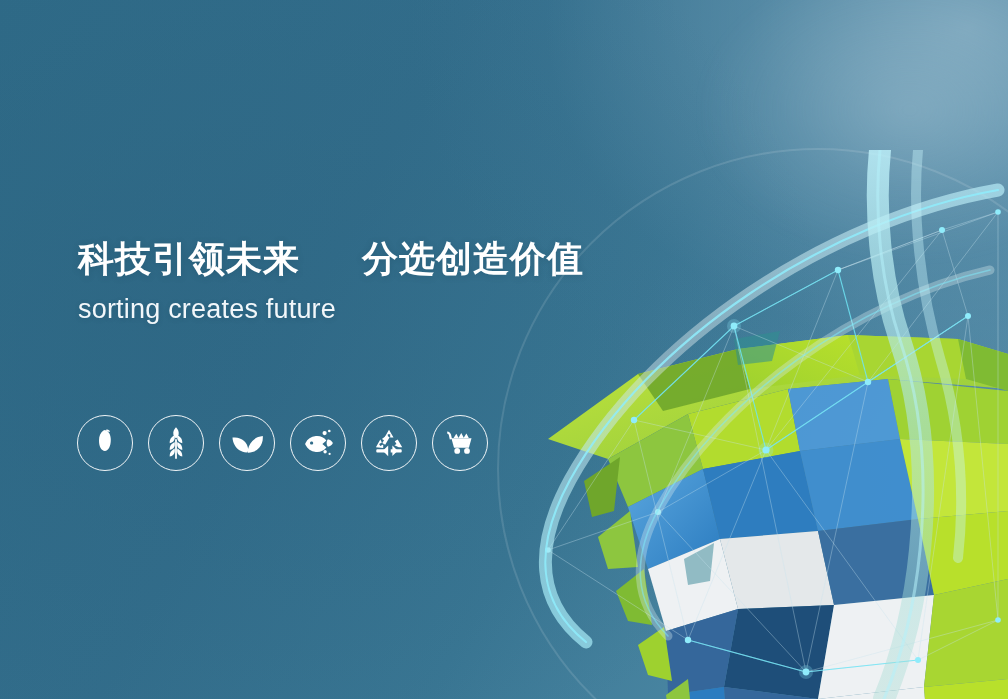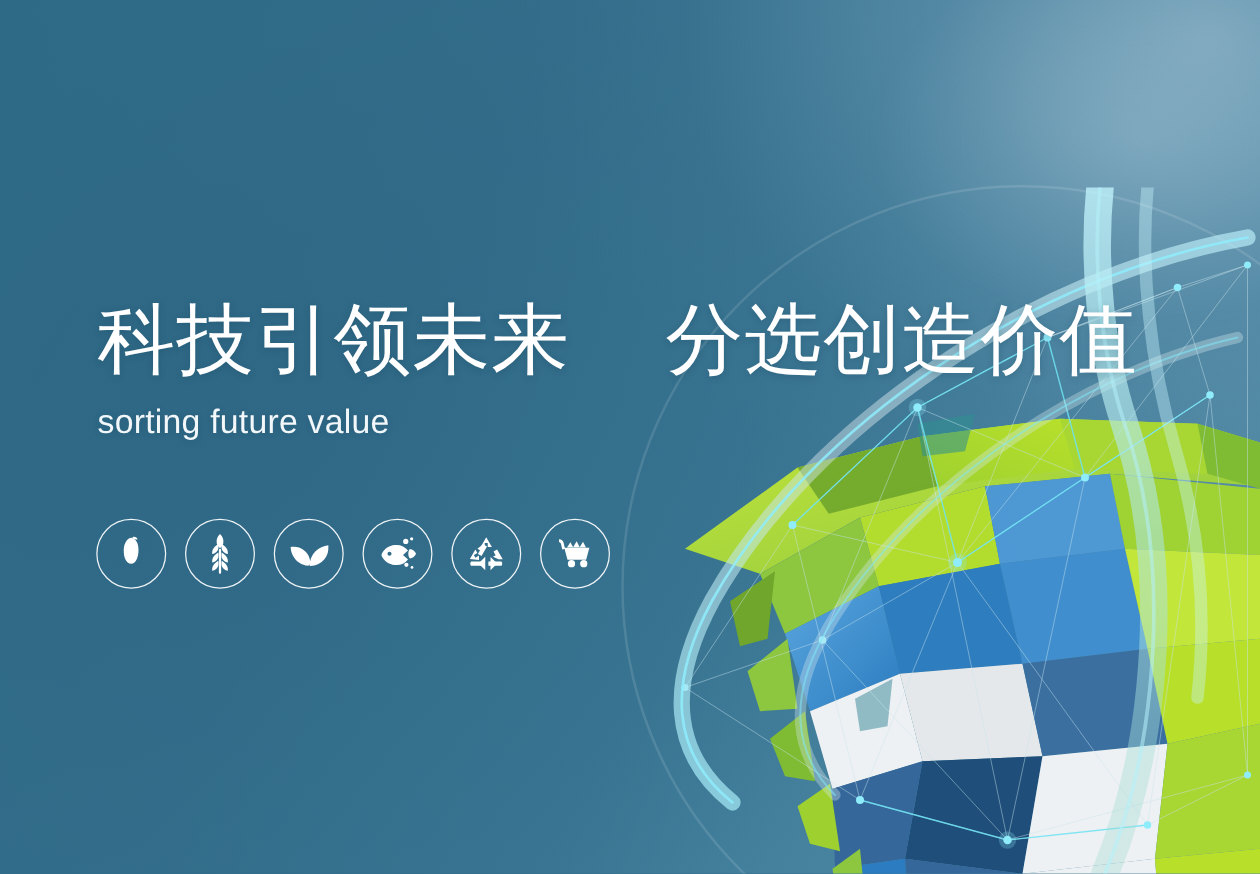--- a/index.html
+++ b/index.html
@@ -32,23 +32,23 @@
   }
   
   #globe-art { position:absolute; right:0; bottom:0; width:520px; height:560px; }
   #globe-art svg { display:block; }
   #mesh-art { position:absolute; right:0; top:120px; width:470px; height:580px; }
   #ribbon-art { position:absolute; right:0; top:150px; width:480px; height:549px; }
   
   .copy { position:absolute; left:78px; top:240px; width:700px; }
   .headline {
     color:#ffffff;
-    font-size:62px;
+    font-size:36px;
     line-height:1.08;
-    font-weight:400;
+    font-weight:700;
     letter-spacing:1px;
     white-space:nowrap;
     text-shadow:0 1px 6px rgba(18,58,80,0.25);
   }
   .headline .phrase-gap { display:inline-block; width:40px; }
   .subtitle {
     margin-top:14px;
     color:#f2f7fa;
     font-size:27px;
     line-height:1.24;
@@ -223,21 +223,21 @@
     </svg>
   </div>
 
   <div class="copy">
     <div class="headline">
       <span>科技引领未来</span>
       <span class="phrase-gap"></span>
       <span>分选创造价值</span>
     </div>
     <div class="subtitle">
-      <div>sorting future value</div>
+      <div>sorting creates future</div>
     </div>
   </div>
 
   <div class="icon-row">
 
     <div class="icon-badge">
       <span>
         <svg width="26" height="30" viewBox="0 0 26 30">
           <path d="M13.4,2.2c3.6,1.2 5.4,4.6 5.4,9.6c0,6.4 -2.3,11.2 -5.9,11.2c-3.6,0 -5.9,-4.4 -5.9,-10.4
                    c0,-4.6 1.6,-8.2 4.4,-10c0.7,-0.4 1.3,-0.6 2,-0.4z"></path>

